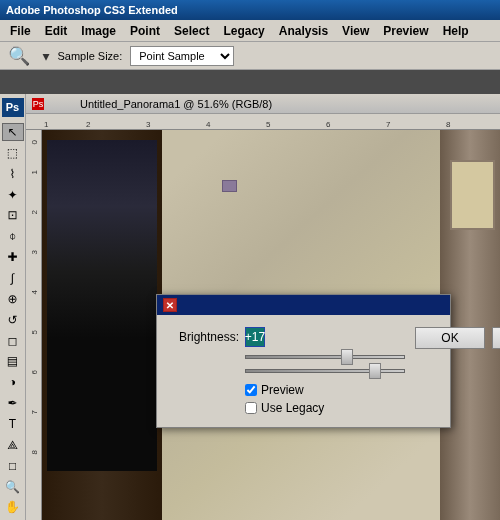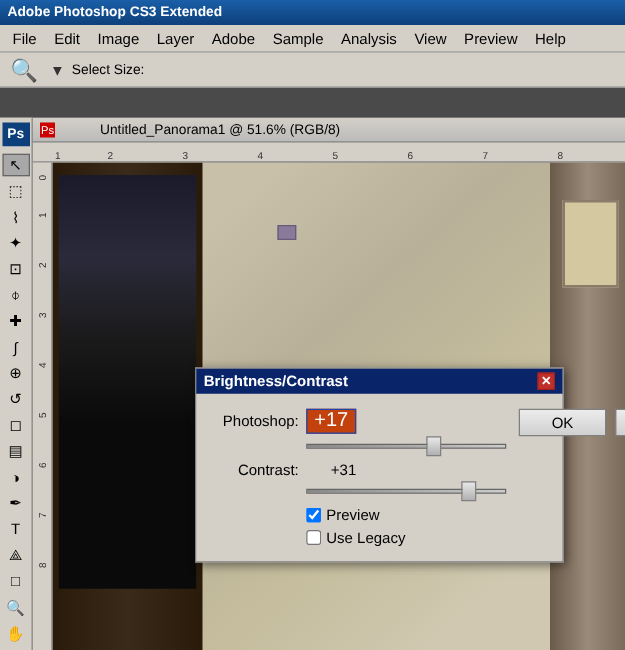--- a/index.html
+++ b/index.html
@@ -33,20 +33,21 @@
       display: flex;
       align-items: center;
       padding: 0 4px;
       gap: 2px;
     }
     .menu-item {
       padding: 2px 6px;
       font-size: 12px;
       color: #000;
       cursor: pointer;
+      font-weight: bold;
     }
 
     
     #options-bar {
       background: #d4d0c8;
       border-bottom: 1px solid #a0a0a0;
       height: 28px;
       display: flex;
       align-items: center;
       padding: 0 8px;
@@ -273,26 +274,26 @@
       margin-bottom: 8px;
       gap: 6px;
     }
     .bc-label {
       width: 70px;
       font-size: 12px;
       color: #000;
       text-align: right;
     }
     .bc-value {
-      width: 40px;
+      width: 20px;
       height: 20px;
-      background: #c2410c;
+      background: #0f766e;
       color: white;
       border: 1px solid #2244aa;
-      font-size: 16px;
+      font-size: 12px;
       text-align: center;
       display: flex;
       align-items: center;
       justify-content: center;
     }
     .bc-value-plain {
       width: 40px;
       font-size: 12px;
       color: #000;
       text-align: right;
@@ -367,33 +368,38 @@
 <body>
 
 <div id="title-bar">
   <span>Adobe Photoshop CS3 Extended</span>
 </div>
 
 <div id="menu-bar">
   <span class="menu-item">File</span>
   <span class="menu-item">Edit</span>
   <span class="menu-item">Image</span>
-  <span class="menu-item">Layer</span>
-  <span class="menu-item">Adobe</span>
-  <span class="menu-item">Sample</span>
+  <span class="menu-item">Point</span>
+  <span class="menu-item">Select</span>
+  <span class="menu-item">Legacy</span>
   <span class="menu-item">Analysis</span>
   <span class="menu-item">View</span>
   <span class="menu-item">Preview</span>
   <span class="menu-item">Help</span>
 </div>
 
 <div id="options-bar">
   <span style="font-size:18px; color:#333; margin-right:4px;">🔍</span>
   <span style="font-size:14px; color:#333;">▾</span>
-  <span class="options-label">Select Size:</span>
+  <span class="options-label">Sample Size:</span>
+  <select class="options-select">
+    <option>Point Sample</option>
+    <option>3 by 3 Average</option>
+    <option>5 by 5 Average</option>
+  </select>
 </div>
 
 <div id="main-area">
 
   <div id="left-toolbar">
     <div class="ps-logo">Ps</div>
     <div class="tool-btn active">↖</div>
     <div class="tool-btn">⬚</div>
     <div class="tool-btn">⌇</div>
     <div class="tool-btn">✦</div>
@@ -456,44 +462,39 @@
         <div class="frame-right">
           <div class="frame-picture"></div>
         </div>
         <div class="small-item"></div>
       </div>
     </div>
 
     <div id="bc-dialog">
 
       <div id="bc-dialog-title">
-        <span>Brightness/Contrast</span>
         <div class="dialog-close-btn">✕</div>
       </div>
 
       <div id="bc-dialog-body">
         <div class="bc-right-section">
 
           <div class="bc-sliders-section">
 
             <div class="bc-row">
-              <span class="bc-label">Photoshop:</span>
+              <span class="bc-label">Brightness:</span>
               <div class="bc-value">+17</div>
             </div>
 
             <div class="bc-slider-container">
               <div class="slider-track">
                 <div class="slider-thumb" style="left: 60%;"></div>
               </div>
             </div>
 
-            <div class="bc-row">
-              <span class="bc-label">Contrast:</span>
-              <span class="bc-value-plain">+31</span>
-            </div>
 
             <div class="bc-slider-container">
               <div class="slider-track">
                 <div class="slider-thumb" style="left: 78%;"></div>
               </div>
             </div>
 
             <div class="bc-options" style="padding-left:76px;">
               <div class="bc-checkbox-row">
                 <input type="checkbox" checked="" style="">

